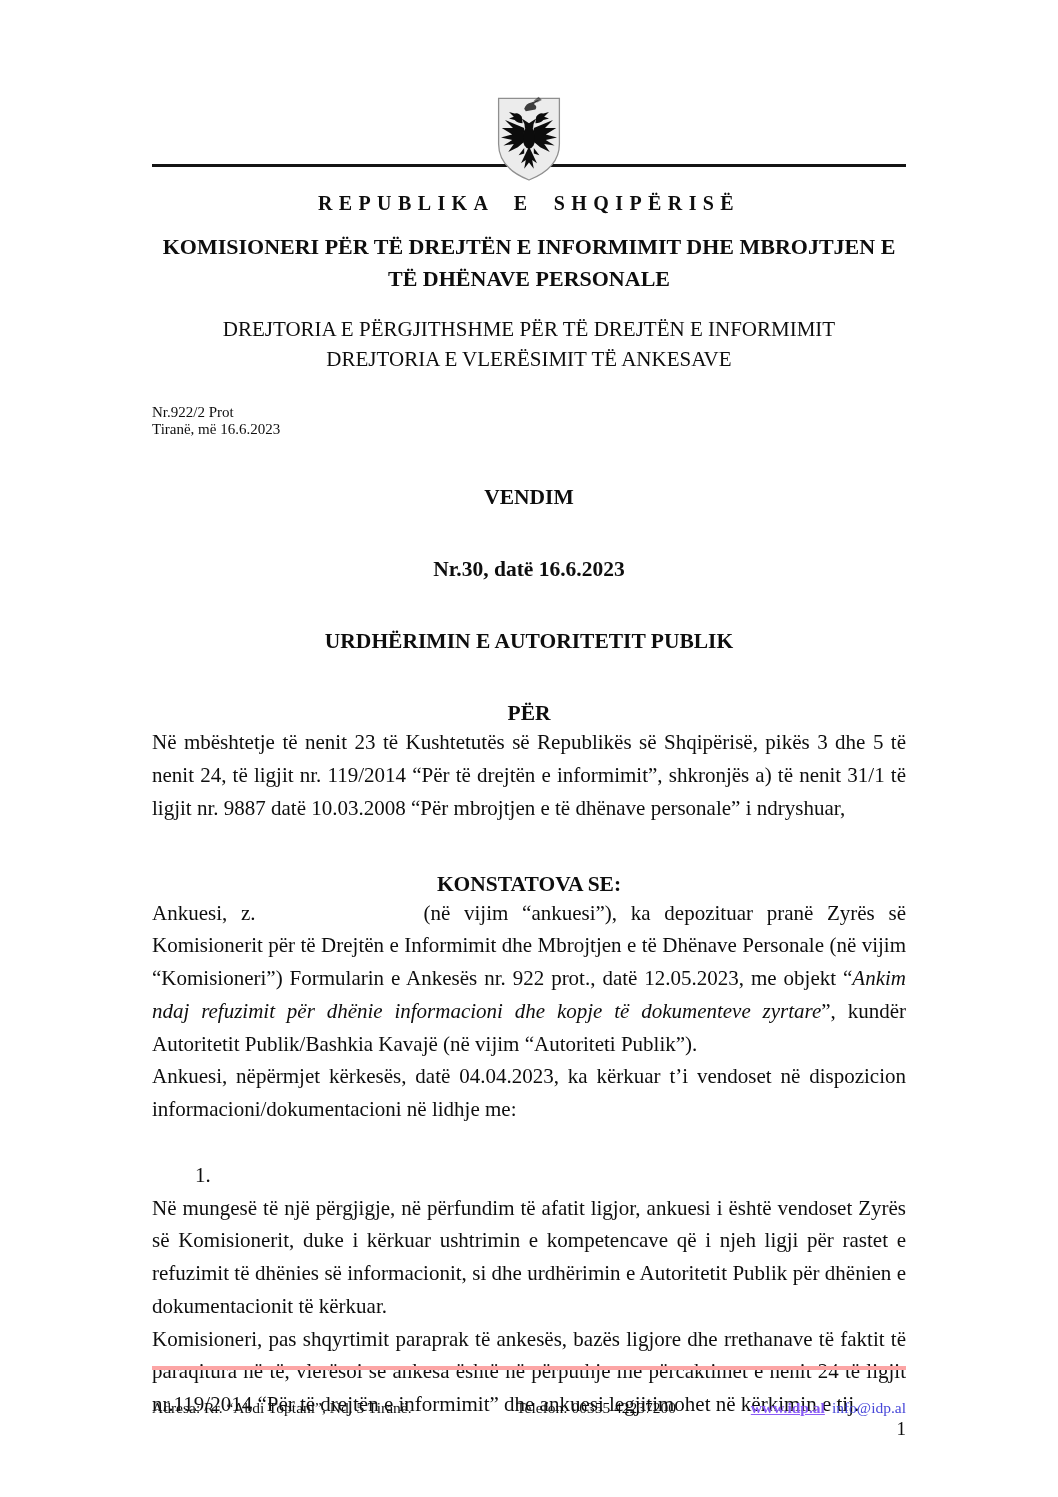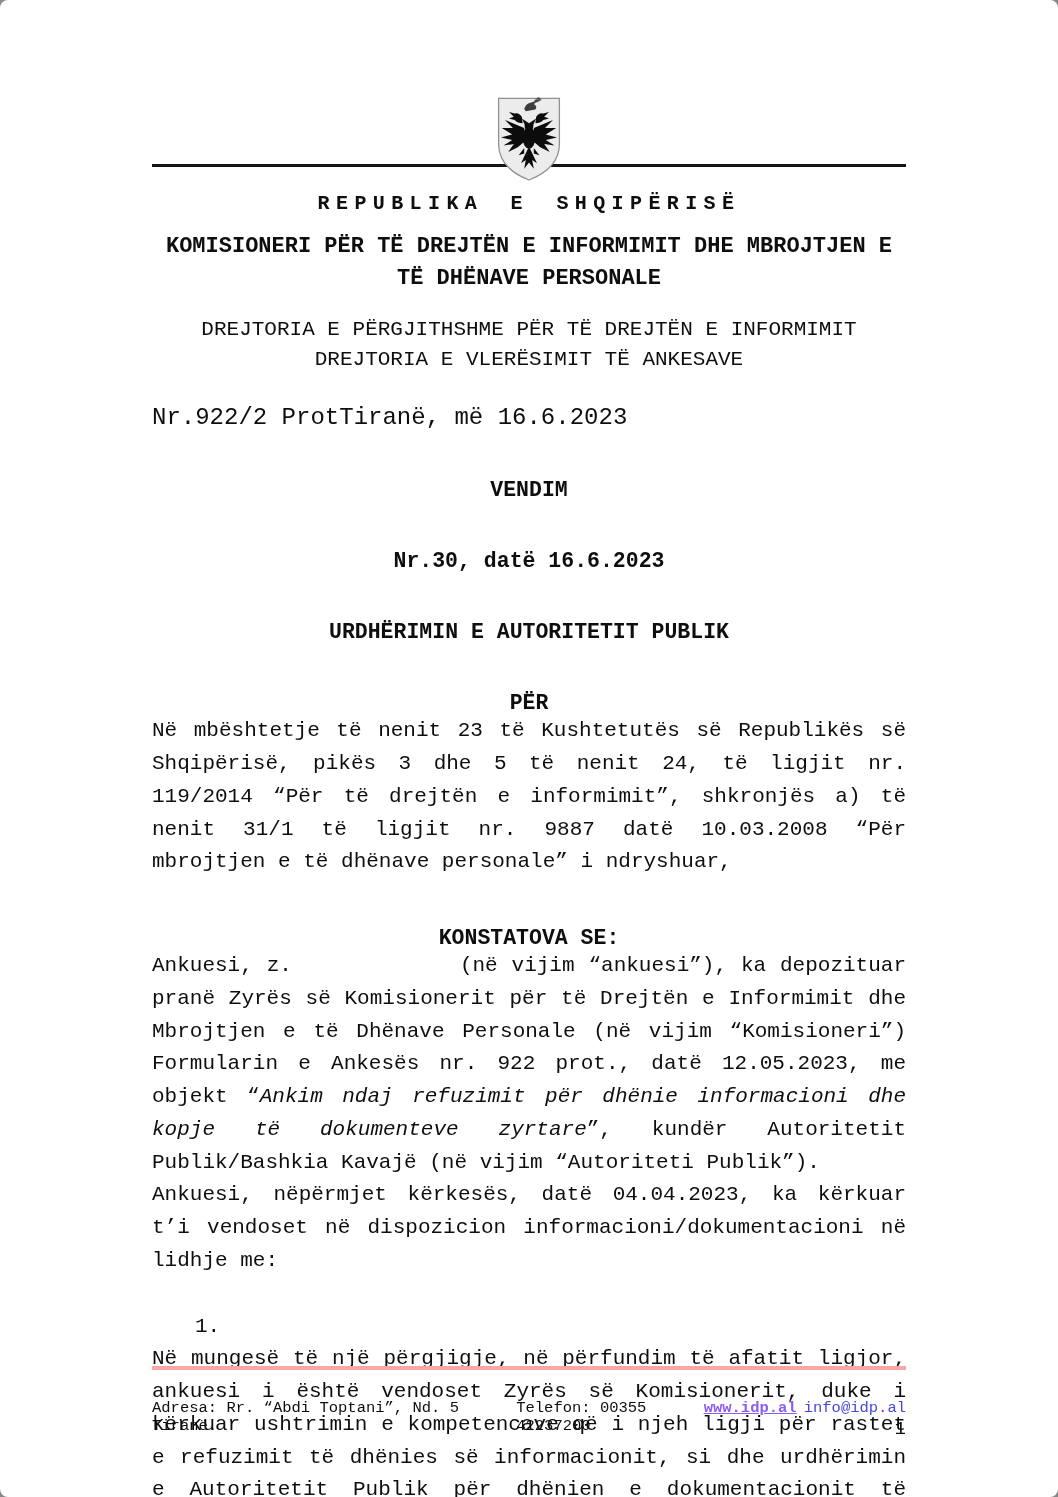--- a/index.html
+++ b/index.html
@@ -3,24 +3,23 @@
 <meta charset="utf-8">
 <style>
   * { margin: 0; padding: 0; box-sizing: border-box; }
   html, body { background: #888; }
   .page {
     position: relative;
     width: 1058px;
     height: 1497px;
     margin: 0 auto;
     background: #ffffff;
-    font-family: Liberation Mono, monospace;
+    font-family: Liberation Serif, serif;
     color: #0e0e0e;
     overflow: hidden;
-    border-radius: 8px;
   }
   .content {
     position: absolute;
     left: 152px;
     right: 152px;
     top: 96px;
   }
   
   .header { position: relative; text-align: center; }
   .header-rule {
@@ -52,21 +51,22 @@
   }
   .directorate {
     font-size: 21px;
     line-height: 1.42;
   }
   .directorate.first { margin-top: 20px; }
   
   .meta-row {
     display: flex;
     margin-top: 30px;
-    font-size: 24px;
+    font-size: 15px;
+    flex-direction: column;
   }
   
   .c-head {
     text-align: center;
     font-weight: bold;
     font-size: 21.5px;
     margin-top: 47px;
   }
   
   .body-par {

